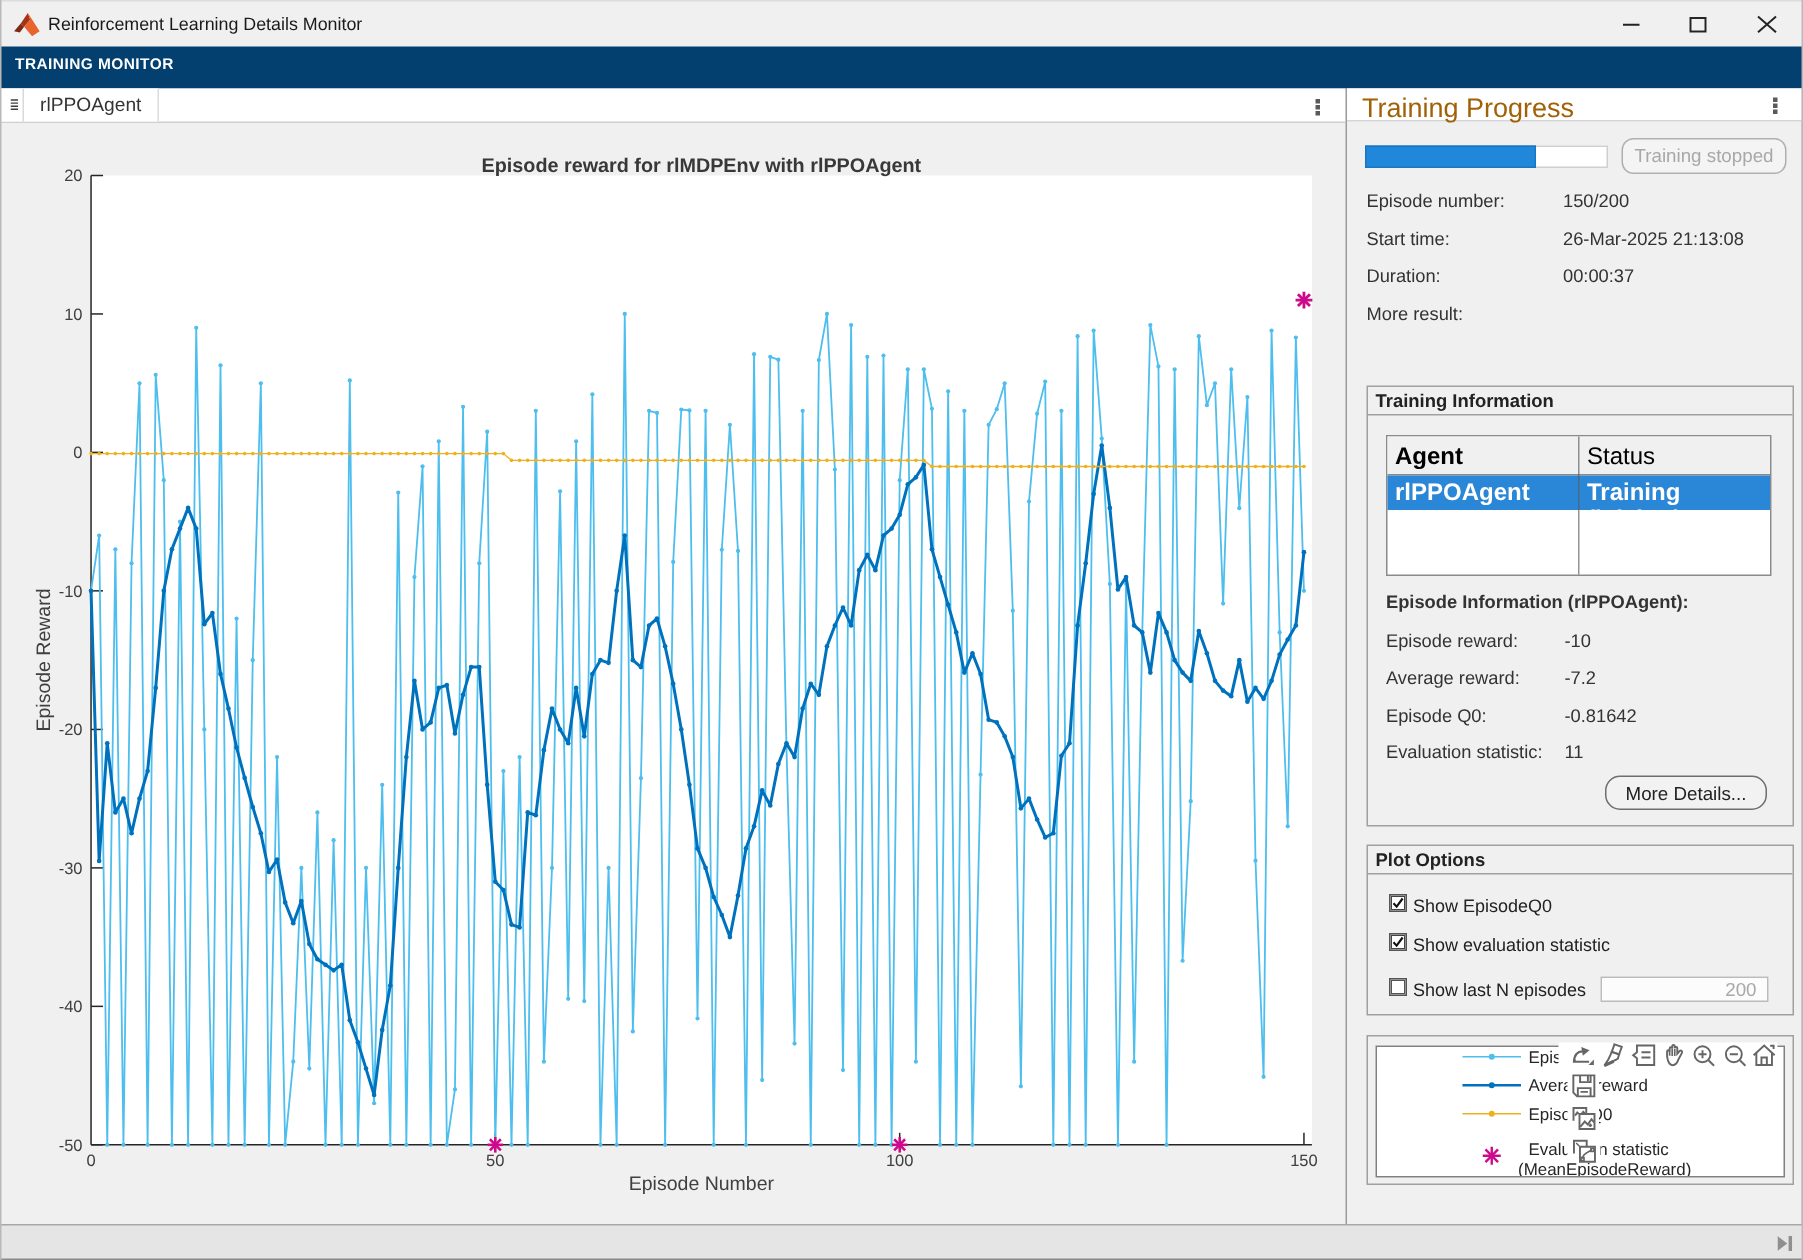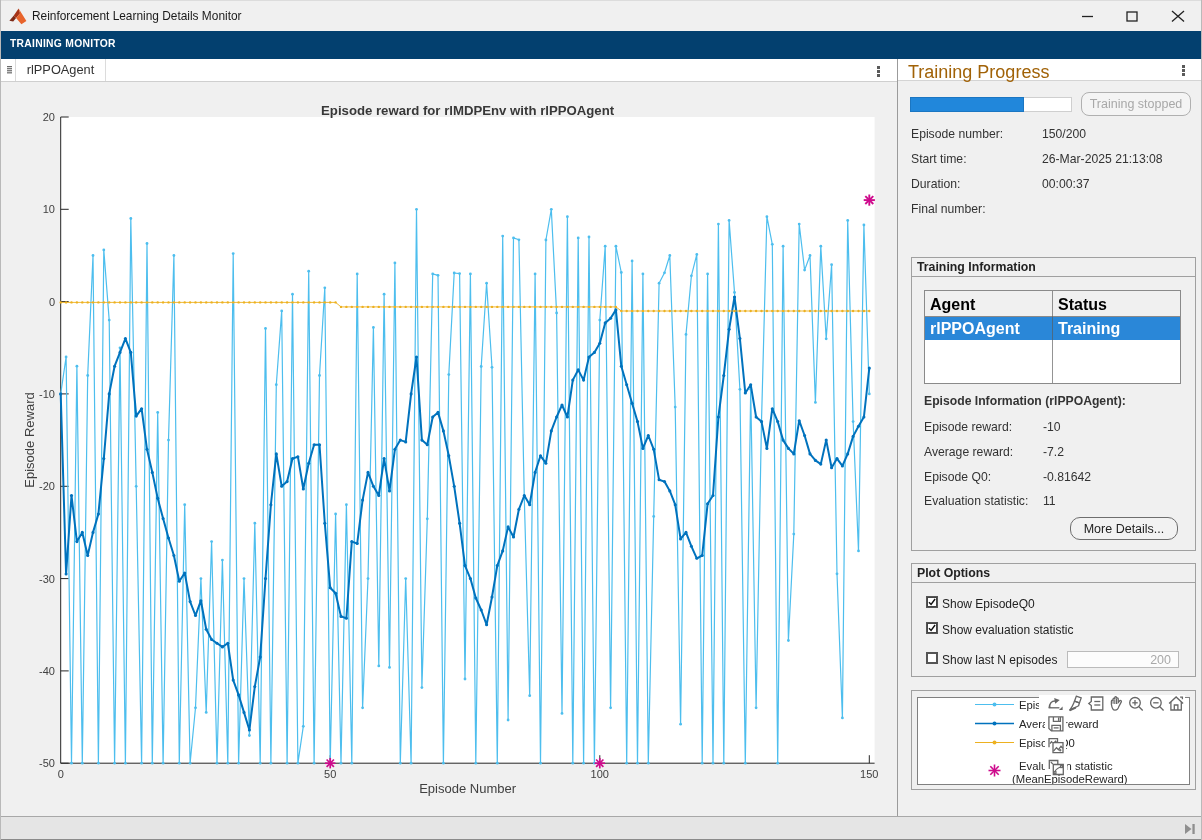--- a/index.html
+++ b/index.html
@@ -595,28 +595,28 @@
  <div class="ptrack">
       <div class="pfill"></div>
     </div>
  <div class="btn disabled" style="left:183px;top:33px;width:110px;height:24px;line-height:23px">Training stopped</div>
  <div class="kv" style="left:13px;top:68px">Episode number:</div>
     <div class="kv" style="left:144px;top:68px">150/200</div>
  <div class="kv" style="left:13px;top:93px">Start time:</div>
     <div class="kv" style="left:144px;top:93px">26-Mar-2025 21:13:08</div>
  <div class="kv" style="left:13px;top:118px">Duration:</div>
     <div class="kv" style="left:144px;top:118px">00:00:37</div>
- <div class="kv" style="left:13px;top:143px">Final number:</div>
+ <div class="kv" style="left:13px;top:143px">More result:</div>
  <div class="panelbox" style="top:198px;height:294px">
   <div class="pbhead">Training Information</div>
   <div class="tbl">
    <div class="tcol" style="left:0;width:128px"></div>
    <div class="tblhead">
           <span class="cell" style="left:5px;font-weight:bold">Agent</span>
-          <span class="cell" style="left:133px;font-weight:bold">Status</span>
+          <span class="cell" style="left:133px;font-weight:normal">Status</span>
         </div>
    <div class="tblrow">
           <span class="cell" style="left:5px;top:3px">rlPPOAgent</span>
           <span class="cell" style="left:133px;top:3px">Training finished</span>
         </div>
   </div>
   <div class="kv" style="left:12px;top:136px;font-weight:bold">Episode Information (rlPPOAgent):</div>
   <div class="kv" style="left:12px;top:162px">Episode reward:</div>
       <div class="kv" style="left:131px;top:162px">-10</div>
   <div class="kv" style="left:12px;top:187px">Average reward:</div>

